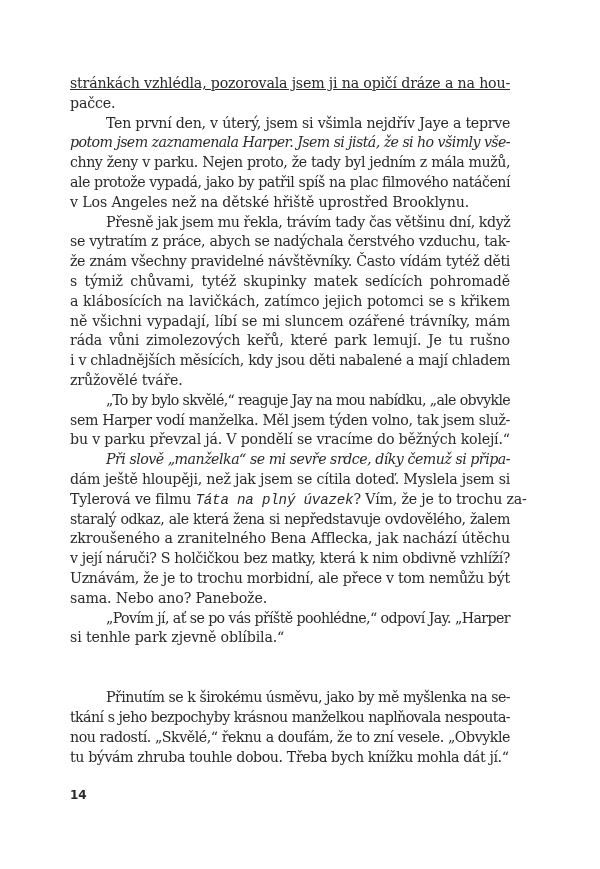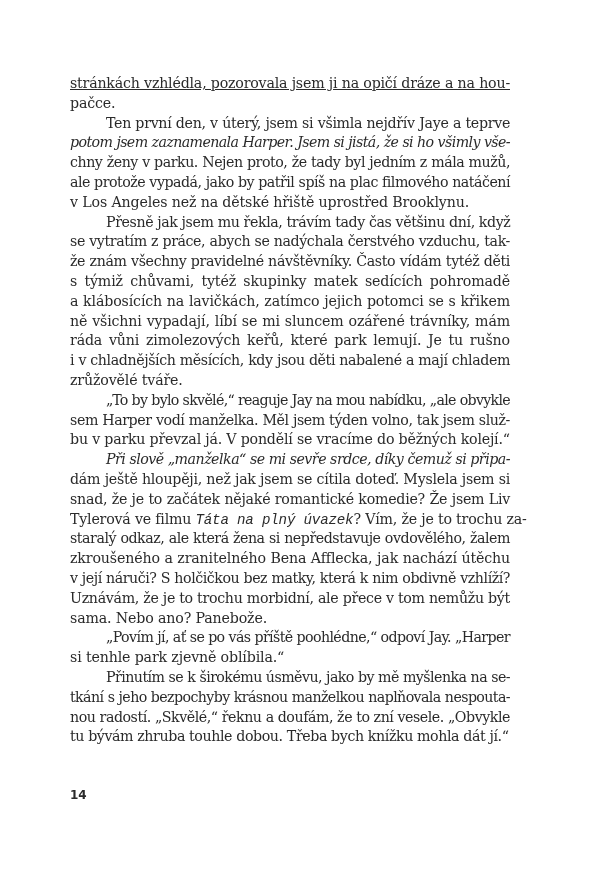--- a/index.html
+++ b/index.html
@@ -54,27 +54,26 @@
     <span class="line">a klábosících na lavičkách, zatímco jejich potomci se s křikem</span>
     <span class="line">ně všichni vypadají, líbí se mi sluncem ozářené trávníky, mám</span>
     <span class="line">ráda vůni zimolezových keřů, které park lemují. Je tu rušno</span>
     <span class="line" style="letter-spacing: -0.4px;">i v chladnějších měsících, kdy jsou děti nabalené a mají chladem</span>
     <span class="line last">zrůžovělé tváře.</span>
     <span class="line indent" style="letter-spacing: -0.7px;">„To by bylo skvělé,“ reaguje Jay na mou nabídku, „ale obvykle</span>
     <span class="line" style="letter-spacing: -0.4px;">sem Harper vodí manželka. Měl jsem týden volno, tak jsem služ-</span>
     <span class="line last" style="letter-spacing: -0.2px;">bu v parku převzal já. V pondělí se vracíme do běžných kolejí.“</span>
     <span class="line indent" style="letter-spacing: -0.5px; font-style: italic;">Při slově „manželka“ se mi sevře srdce, díky čemuž si připa-</span>
     <span class="line" style="letter-spacing: -0.25px;">dám ještě hloupěji, než jak jsem se cítila doteď. Myslela jsem si</span>
-    <span class="line" style="letter-spacing: -0.25px;">snad, že je to začátek nějaké romantické komedie? Že jsem Liv</span>
     <span class="line" style="letter-spacing: -0.2px;"><span>Tylerová ve filmu </span><em>Táta na plný úvazek</em><span>? Vím, že je to trochu za-</span></span>
     <span class="line" style="letter-spacing: -0.45px;">staralý odkaz, ale která žena si nepředstavuje ovdovělého, žalem</span>
     <span class="line">zkroušeného a zranitelného Bena Afflecka, jak nachází útěchu</span>
     <span class="line" style="letter-spacing: -0.45px;">v její náruči? S holčičkou bez matky, která k nim obdivně vzhlíží?</span>
     <span class="line" style="letter-spacing: -0.3px;">Uznávám, že je to trochu morbidní, ale přece v tom nemůžu být</span>
     <span class="line last">sama. Nebo ano? Panebože.</span>
     <span class="line indent" style="letter-spacing: -0.6px;">„Povím jí, ať se po vás příště poohlédne,“ odpoví Jay. „Harper</span>
     <span class="line last">si tenhle park zjevně oblíbila.“</span>
-    <span class="line indent" style="letter-spacing: -0.55px;">Přinutím se k širokému úsměvu, jako by mě myšlenka na se-</span>
+    <span class="line indent" style="letter-spacing: -0.55px; margin-top: 40px;">Přinutím se k širokému úsměvu, jako by mě myšlenka na se-</span>
     <span class="line" style="letter-spacing: -0.6px;">tkání s jeho bezpochyby krásnou manželkou naplňovala nespouta-</span>
     <span class="line" style="letter-spacing: -0.45px;">nou radostí. „Skvělé,“ řeknu a doufám, že to zní vesele. „Obvykle</span>
     <span class="line last" style="letter-spacing: -0.4px;">tu bývám zhruba touhle dobou. Třeba bych knížku mohla dát jí.“</span>
   </div>
 <div class="page-number">14</div>
 
 </body></html>

